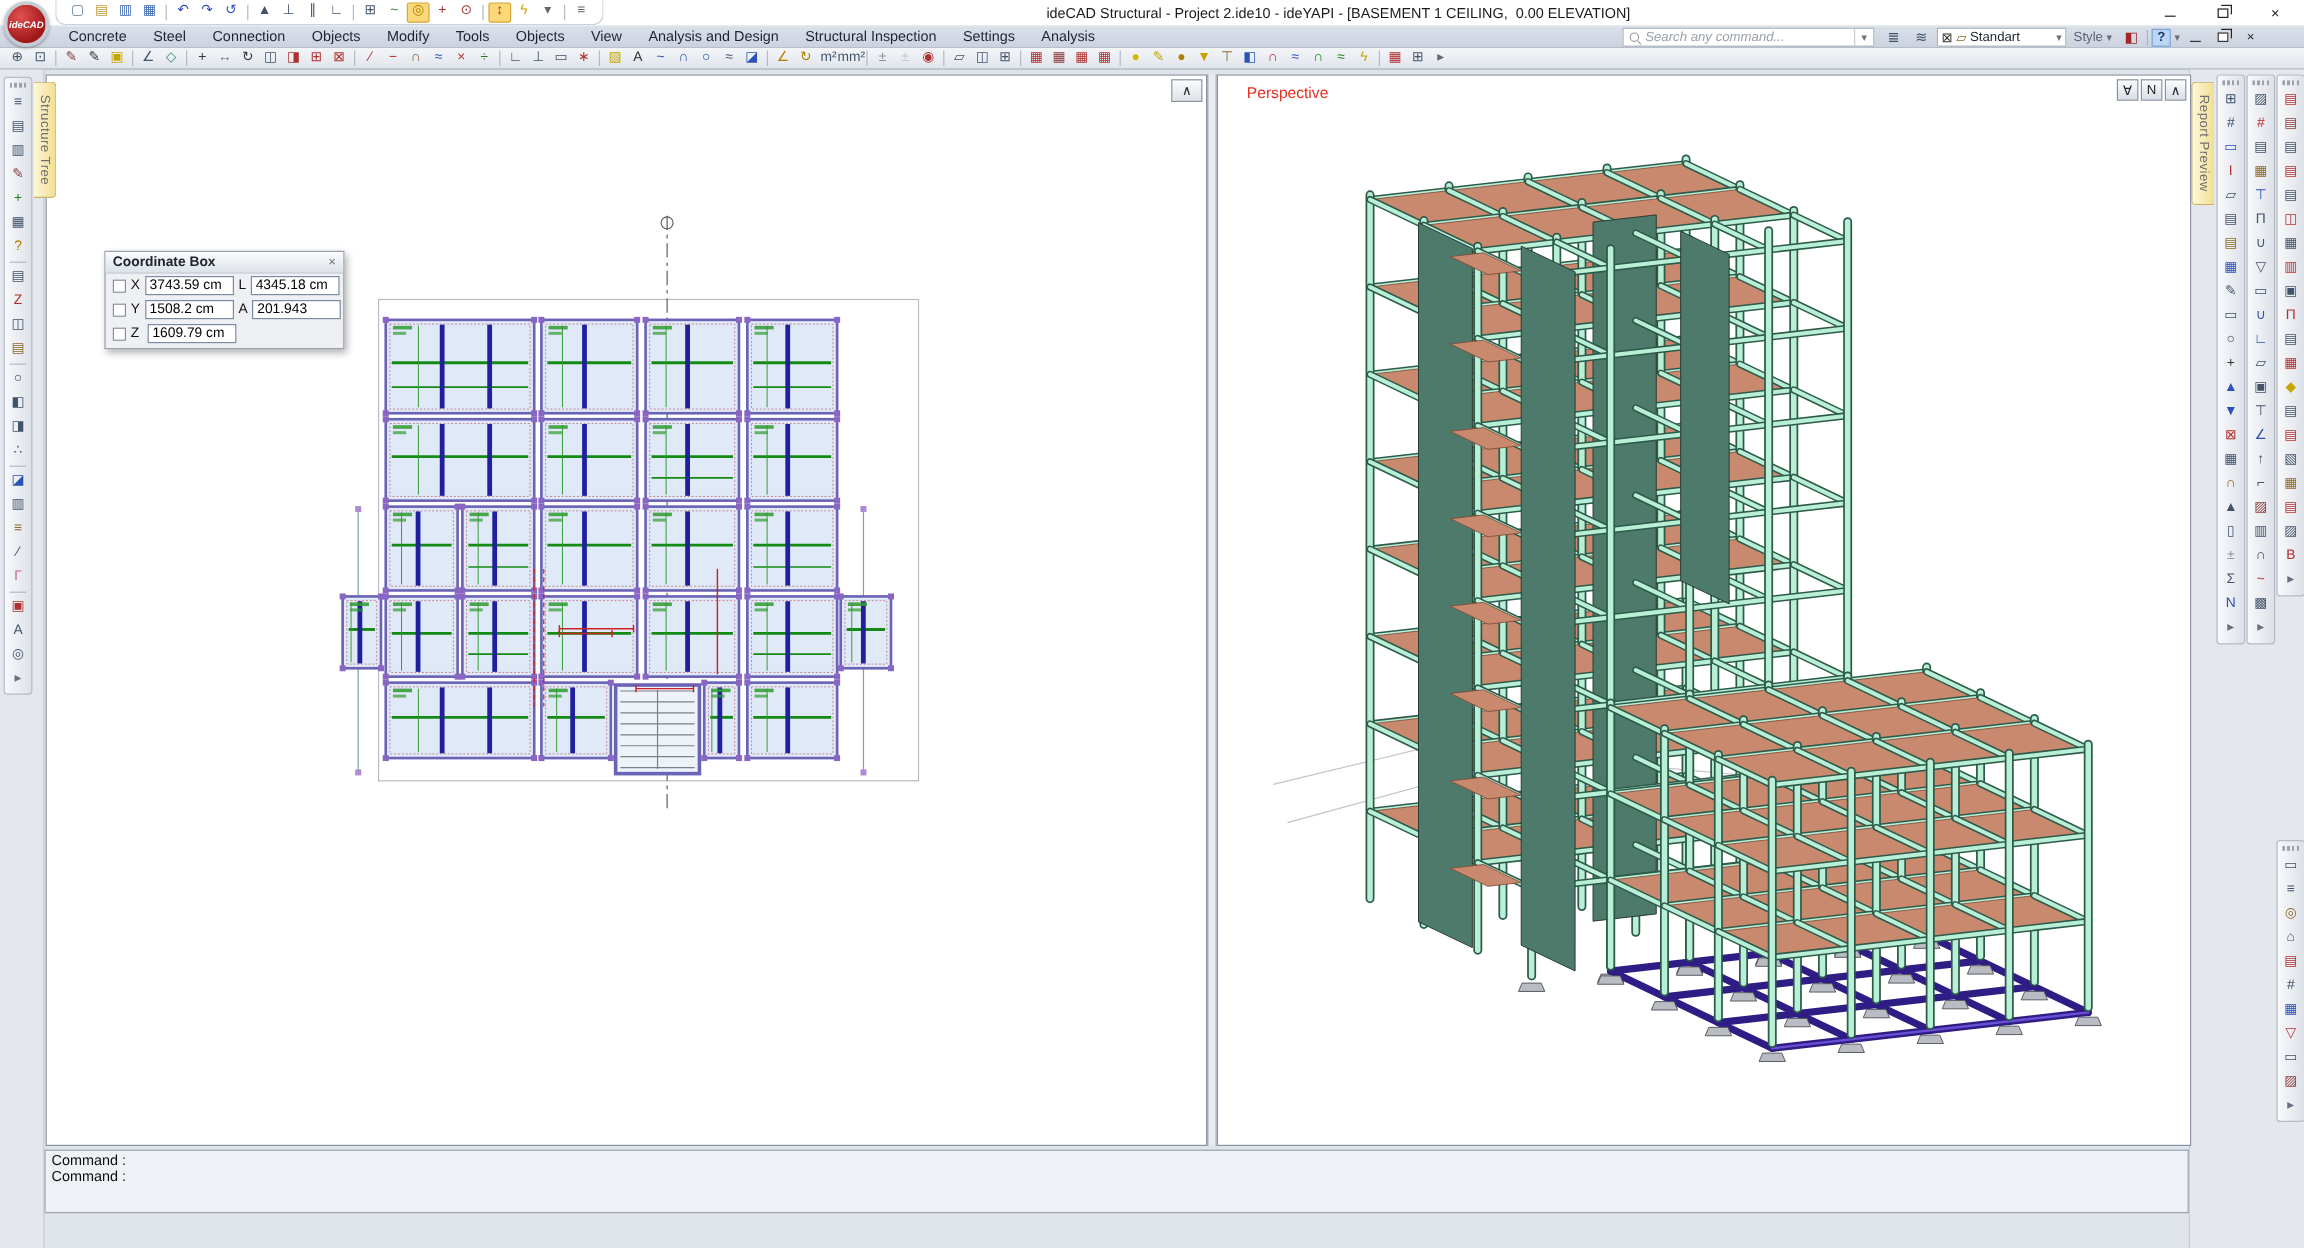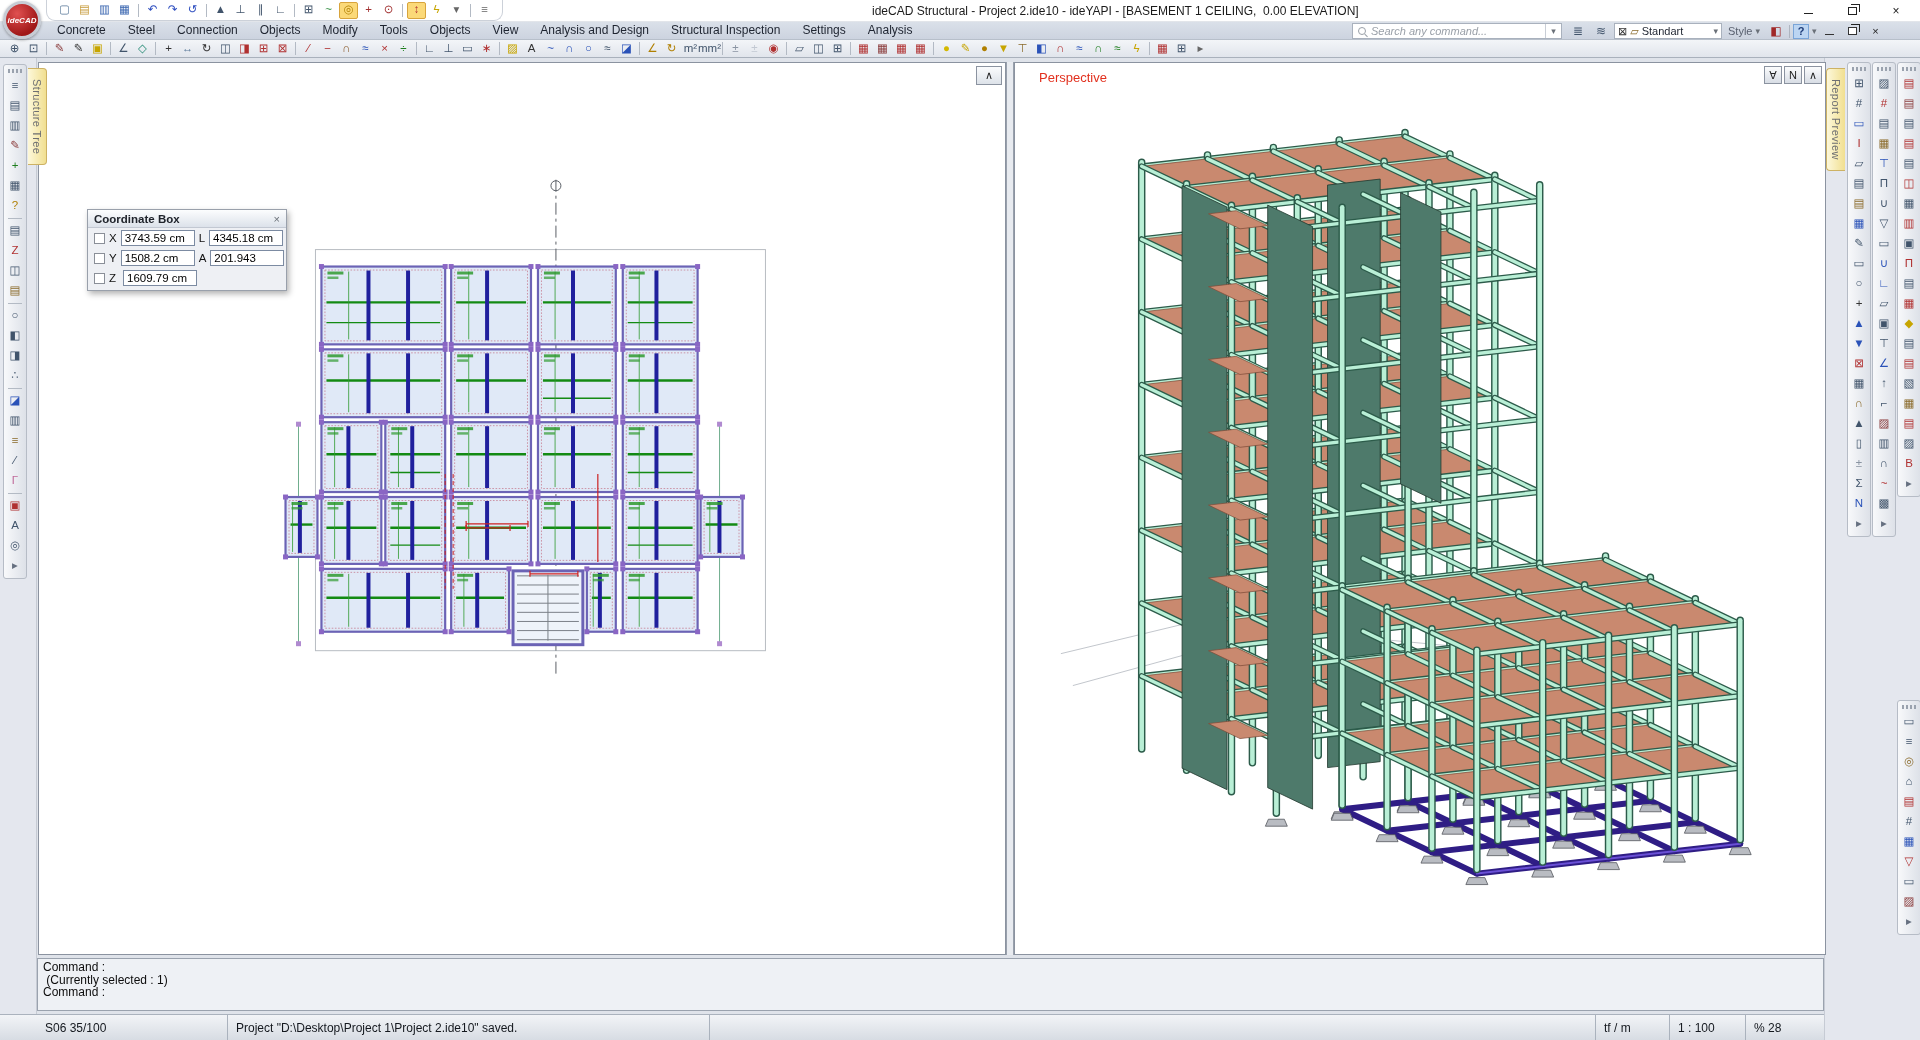--- a/index.html
+++ b/index.html
@@ -1753,26 +1753,17 @@
       </svg>
     <div class="view-btns" id="view3d-btns">
         <div class="vbtn">∀</div>
         <div class="vbtn">N</div>
         <div class="vbtn">∧</div>
       </div>
   </div>
 
   <div class="cmdarea">
     <div>Command :</div>
-    <div> (Currently selected : 1)</div>
     <div>Command :</div>
   </div>
 
-  <div class="statusbar">
-    <div class="seg" style="width:228px;padding-left:45px">S06 35/100</div>
-    <div class="seg" style="width:482px">Project "D:\Desktop\Project 1\Project 2.ide10" saved.</div>
-    <div class="seg" style="flex:1"></div>
-    <div class="seg" style="width:74px">tf / m</div>
-    <div class="seg" style="width:76px">1 : 100</div>
-    <div class="seg" style="width:78px;border-right:none">% 28</div>
-  </div>
 
 </div>
 
 </body></html>

